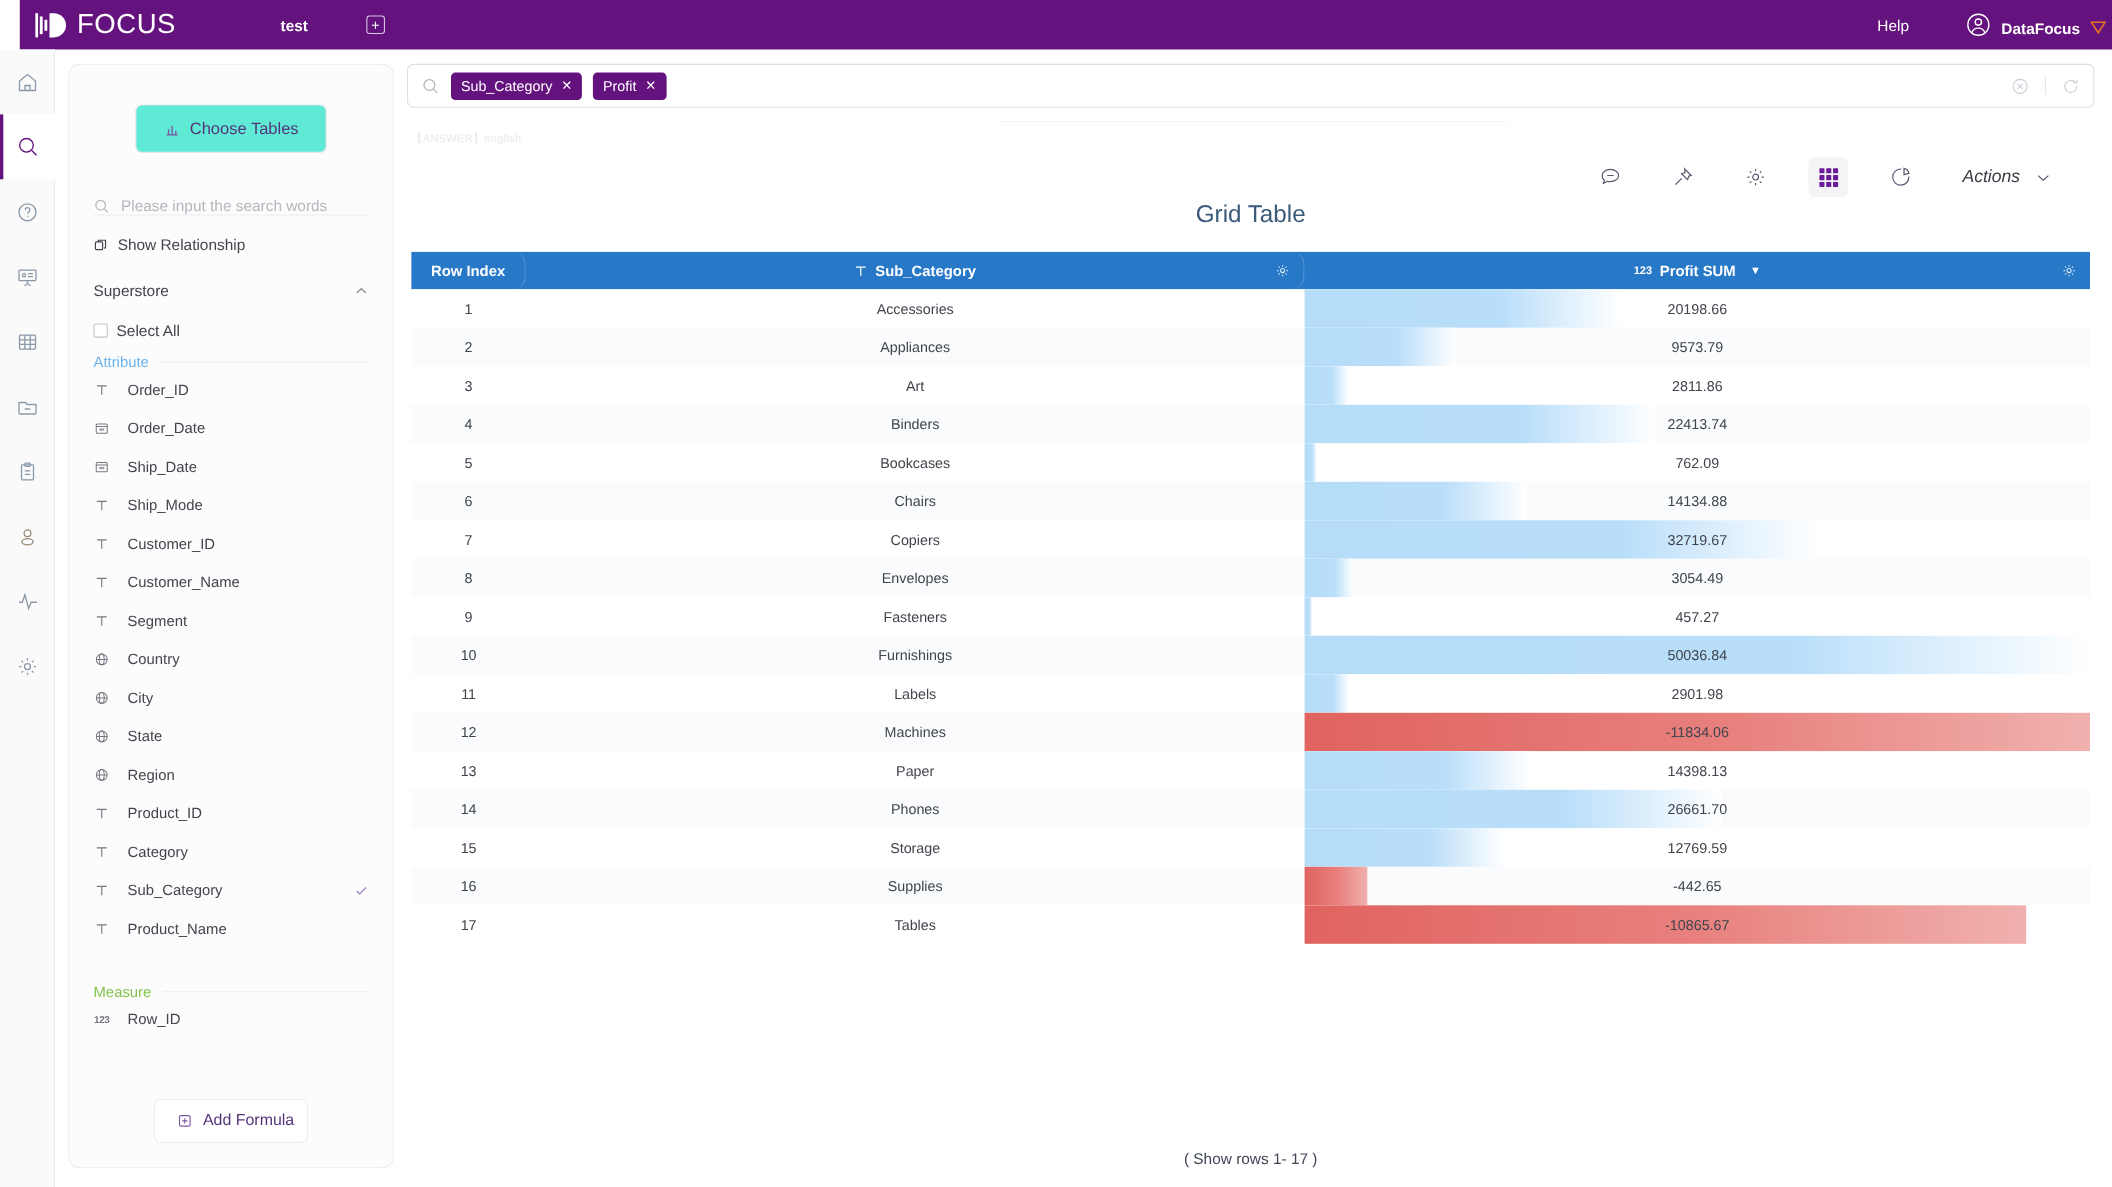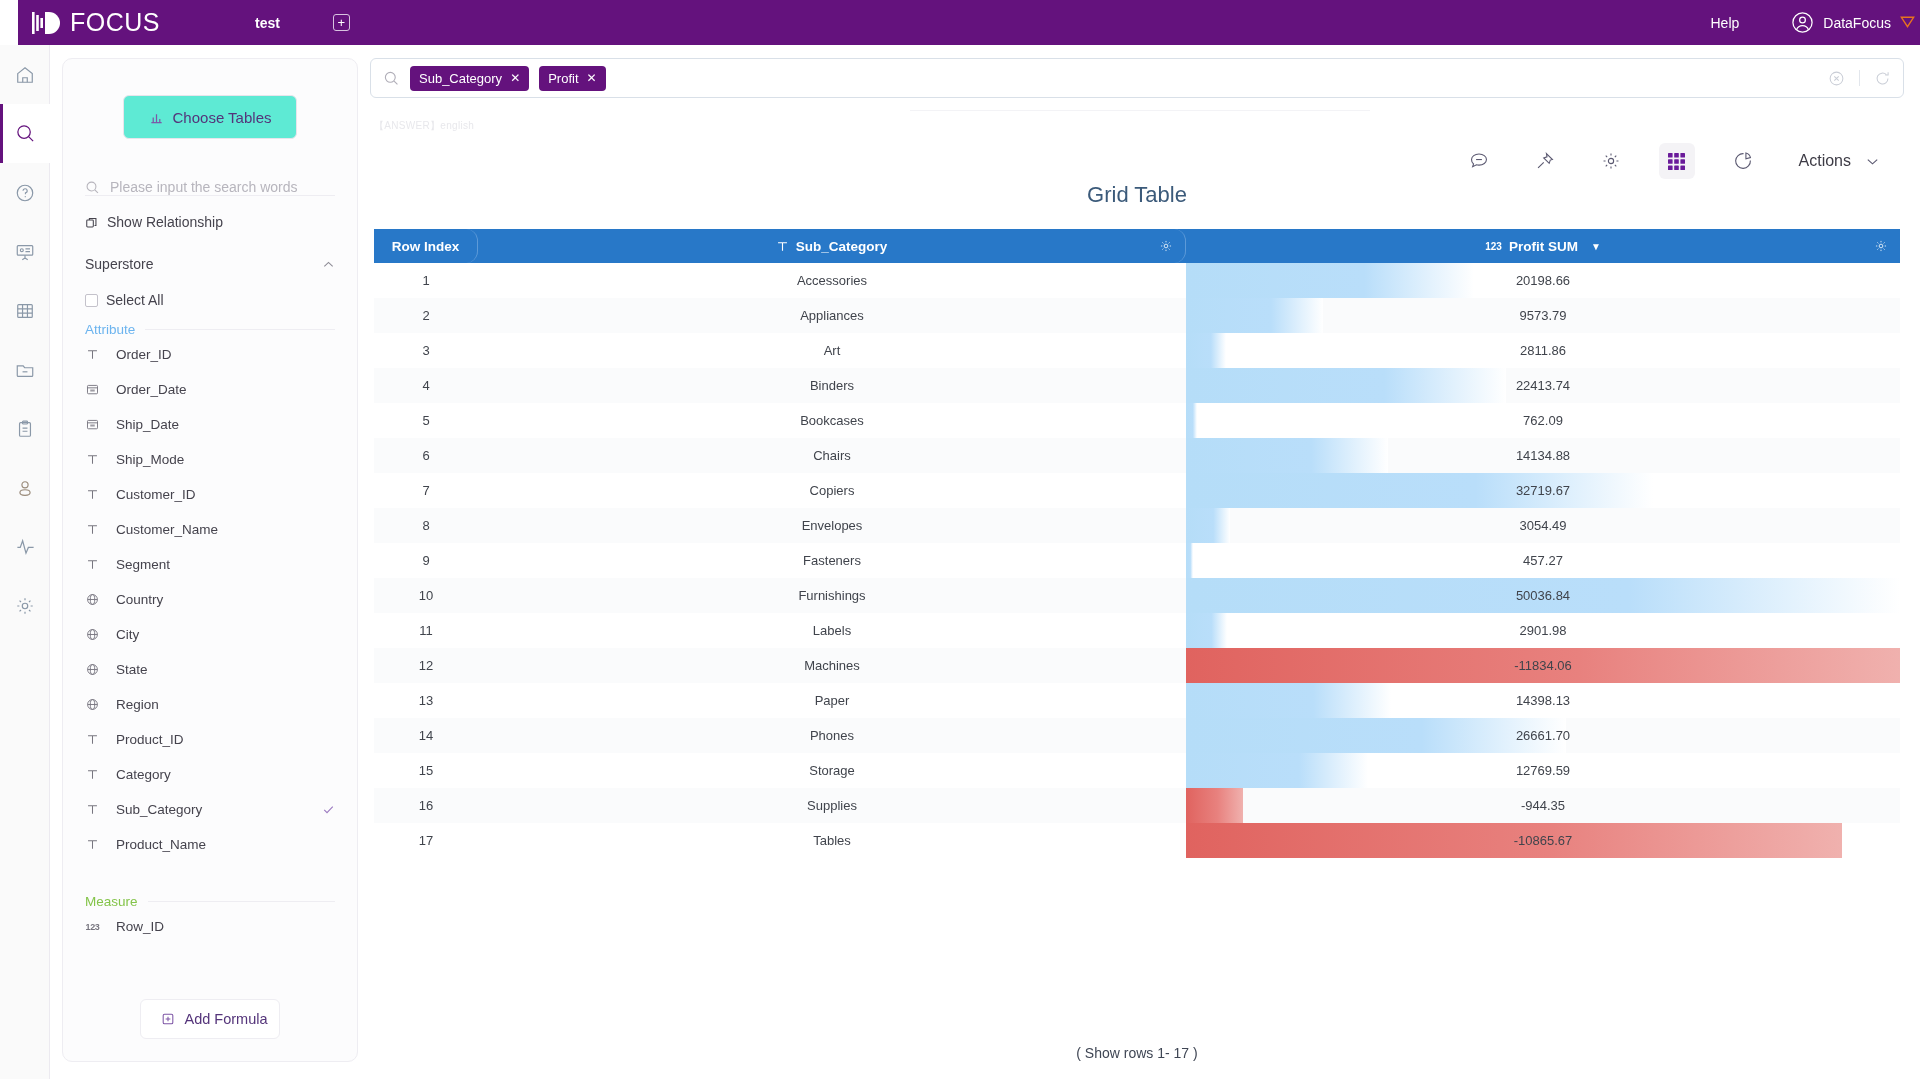--- a/index.html
+++ b/index.html
@@ -28,21 +28,21 @@
     cursor: pointer;
   }
   .tab-add {
     margin-left: 53px; width: 17px; height: 17px;
     border: 1.3px solid #d8c3e0; border-radius: 3px;
     display: flex; align-items: center; justify-content: center;
     color: #ffffff; font-size: 13px; line-height: 1; cursor: pointer;
   }
   .top-right { margin-left: auto; display: flex; align-items: center; margin-right: 22px; }
   .help-link { color: #fff; font-size: 14px; cursor: pointer; }
-  .user-box { display: flex; align-items: center; margin-left: 52px; cursor: pointer; }
+  .user-box { display: flex; align-items: flex-end; margin-left: 52px; cursor: pointer; font-weight: bold; }
   .user-name { color: #fff; font-size: 14px; margin-left: 9px; }
   .user-badge { margin-left: 8px; }
 
   
   .rail {
     position: absolute; top: 45px; left: 0; width: 50px; height: 1034px;
     background: #fafafa; border-right: 1px solid #eceaf0;
   }
   .rail-item {
     width: 50px; height: 59px; display: flex; align-items: center; justify-content: center;
@@ -126,21 +126,21 @@
   .answer-tag {
     position: absolute; top: 119px; left: 374px;
     font-size: 10px; color: #e8e8ec; letter-spacing: 0.3px;
   }
   .answer-underline {
     position: absolute; top: 110px; left: 910px; width: 460px; height: 1px;
     background: #f3f3f6;
   }
   .toolbar {
     position: absolute; top: 138px; left: 1416px; width: 464px; height: 46px;
-    display: flex; align-items: center; justify-content: flex-end;
+    display: flex; align-items: center;  font-style: italic;
   }
   .tb-btn {
     width: 36px; height: 36px; display: flex; align-items: center; justify-content: center;
     border-radius: 6px; margin-left: 30px; cursor: pointer;
   }
   .tb-btn.active { background: #f4f3f6; }
   .actions-btn {
     display: flex; align-items: center; margin-left: 38px;
     color: #3d3b45; font-size: 16px; cursor: pointer;
   }
@@ -781,21 +781,21 @@
         <div class="td td-profit">
           <div class="bar pos" style="width: 25.5204%;"></div>
           <span class="profit-val">12769.59</span>
         </div>
       </div>
       <div class="trow even">
         <div class="td td-rowindex">16</div>
         <div class="td td-sub">Supplies</div>
         <div class="td td-profit">
           <div class="bar neg" style="width: 7.97993%;"></div>
-          <span class="profit-val">-944.35</span>
+          <span class="profit-val">-442.65</span>
         </div>
       </div>
       <div class="trow odd">
         <div class="td td-rowindex">17</div>
         <div class="td td-sub">Tables</div>
         <div class="td td-profit">
           <div class="bar neg" style="width: 91.8169%;"></div>
           <span class="profit-val">-10865.67</span>
         </div>
       </div>

